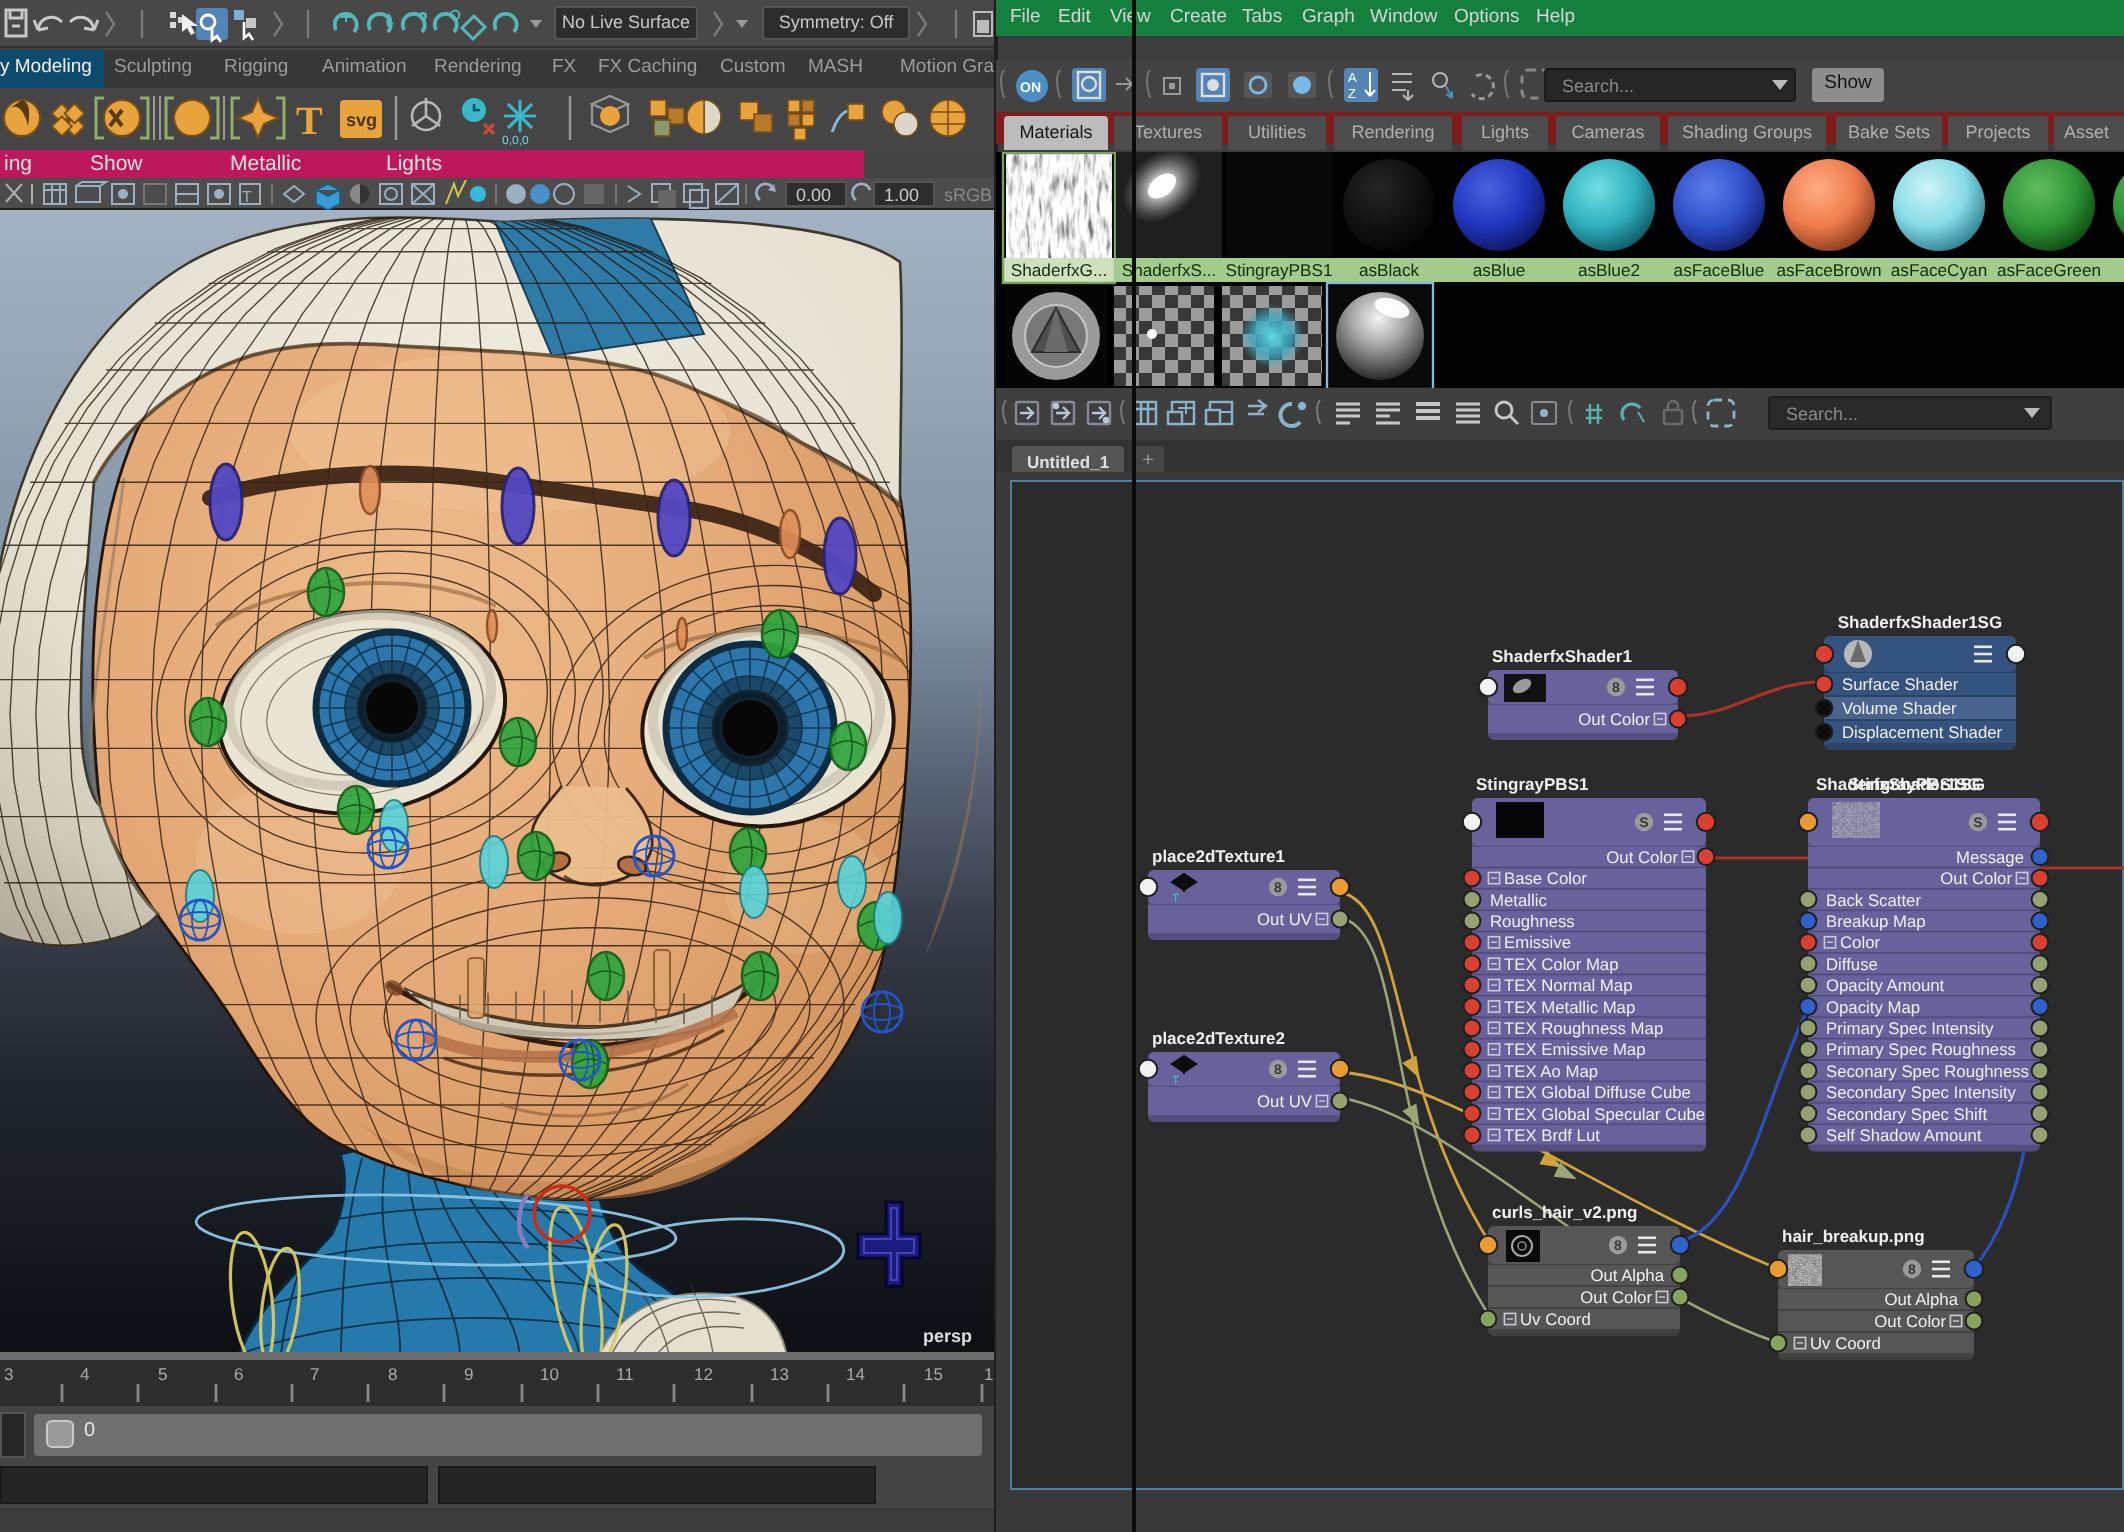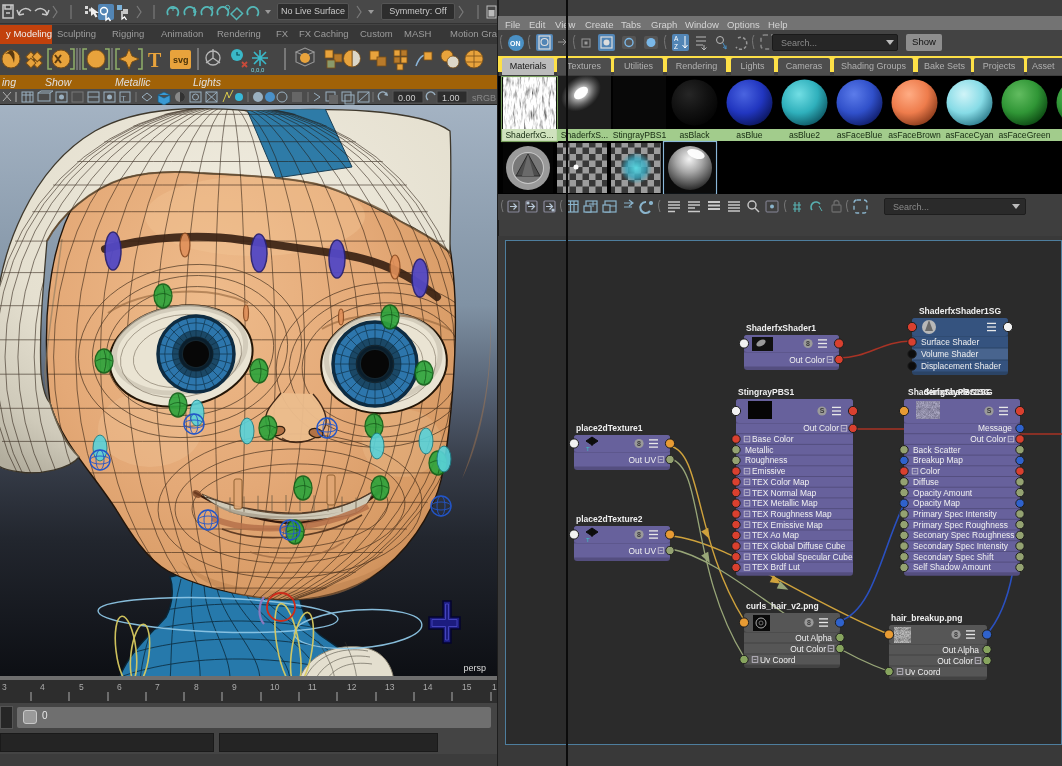--- a/index.html
+++ b/index.html
@@ -61,21 +61,21 @@
 </svg>
 <div class="abs fld" style="left:277px;top:3px;width:72px;height:17px;line-height:15px;">No Live Surface</div>
 <div class="abs fld" style="left:381px;top:3px;width:74px;height:17px;line-height:15px;">Symmetry: Off</div>
 <svg class="abs" style="left:486px;top:4px" width="11" height="16">
         <rect x="1" y="2" width="9" height="12" fill="none" stroke="#bbb"></rect>
         <rect x="2.5" y="6" width="6" height="6.5" fill="#bbb"></rect>
       </svg>
 </div>
 
 <div class="abs" style="left:0;top:25px;width:497px;height:19px;background:#373737;color:#9c9c9c;font-size:9.5px;">
-  <div class="abs" style="left:0;top:0;width:52px;height:19px;background:#c2410c;color:#f0f0f0;text-align:right;line-height:18px;">y Modeling</div>
+  <div class="abs" style="left:0;top:0;width:52px;height:19px;background:#0c4a6e;color:#f0f0f0;text-align:left;line-height:18px;">y Modeling</div>
   <div class="abs" style="left:57px;top:3px;">Sculpting</div>
   <div class="abs" style="left:112px;top:3px;">Rigging</div>
   <div class="abs" style="left:161px;top:3px;">Animation</div>
   <div class="abs" style="left:217px;top:3px;">Rendering</div>
   <div class="abs" style="left:276px;top:3px;">FX</div>
   <div class="abs" style="left:299px;top:3px;">FX Caching</div>
   <div class="abs" style="left:360px;top:3px;">Custom</div>
   <div class="abs" style="left:404px;top:3px;">MASH</div>
   <div class="abs" style="left:450px;top:3px;">Motion Gra</div>
 </div>
@@ -139,21 +139,21 @@
   <path d="M 416,22 q 6,-16 14,-8" fill="none" stroke="#8ab4d8" stroke-width="1.5"></path>
           <rect x="424" y="8" width="8" height="8"></rect>
   <circle cx="447" cy="12" r="6"></circle>
           <circle cx="453" cy="18" r="6" fill="#dcd7c8"></circle>
   <circle cx="474" cy="15" r="9"></circle>
           <path d="M 466,12 h 16 M 466,18 h 16 M 474,6 v 18" stroke="#7a4f16" stroke-width="0.8" fill="none"></path>
  </g>
 </svg>
 </div>
 
-<div class="abs" style="left:0;top:75px;width:497px;height:14px;background:#a16207;color:#e0e0e0;font-size:10.5px;font-style:italic;">
+<div class="abs" style="left:0;top:75px;width:432px;height:14px;background:#be185d;color:#e0e0e0;font-size:10.5px;">
   <span class="abs" style="left:2px;top:1px;">ing</span>
       <span class="abs" style="left:45px;top:1px;">Show</span>
   <span class="abs" style="left:115px;top:1px;">Metallic</span>
       <span class="abs" style="left:193px;top:1px;">Lights</span>
 </div>
 
 <div class="abs" style="left:0;top:89px;width:497px;height:16px;background:#4c4c4c;border-bottom:1px solid #222;">
 <svg width="497" height="16" xmlns="http://www.w3.org/2000/svg">
  <g stroke="#b0b0b0" stroke-width="1" fill="none">
   <path d="M 3,3 l 8,9 m 0,-9 l -8,9"></path>
@@ -207,21 +207,21 @@
  </g>
  <rect x="393" y="2" width="30" height="12" fill="#2d2d2d" stroke="#555"></rect>
         <text x="398" y="11.5" font-size="9" fill="#ccc">0.00</text>
  <path d="M 428,11 a 4.5,4.5 0 1 1 7,-5" fill="none" stroke="#9ab0c0" stroke-width="1.4"></path>
  <rect x="437" y="2" width="30" height="12" fill="#2d2d2d" stroke="#555"></rect>
         <text x="442" y="11.5" font-size="9" fill="#ccc">1.00</text>
  <text x="472" y="11.5" font-size="9" fill="#8a8a8a">sRGB</text>
 </svg>
 </div>
 
-<div class="abs" style="left:0;top:105px;width:497px;height:571px;"><svg width="497" height="571" viewBox="0 104 497 571" xmlns="http://www.w3.org/2000/svg">
+<div class="abs" style="left:0;top:105px;width:497px;height:571px;font-weight:bold;"><svg width="497" height="571" viewBox="0 104 497 571" xmlns="http://www.w3.org/2000/svg">
         <defs>
           <linearGradient id="vbg" x1="0" y1="0" x2="0" y2="1">
             <stop offset="0" stop-color="#a4b3c3"></stop>
             <stop offset="0.35" stop-color="#8092a4"></stop>
             <stop offset="0.50" stop-color="#566274"></stop>
             <stop offset="0.63" stop-color="#363c48"></stop>
             <stop offset="0.76" stop-color="#22262e"></stop>
             <stop offset="1" stop-color="#0d0f14"></stop>
           </linearGradient>
           <radialGradient id="skin" cx="0.40" cy="0.38" r="0.80">
@@ -559,21 +559,21 @@
   </div>
 </div>
 <div class="abs" style="left:0;top:732px;width:497px;height:22px;background:#444;">
   <div class="abs" style="left:0;top:1px;width:214px;height:19px;background:#242424;border:1px solid #1a1a1a;"></div>
   <div class="abs" style="left:219px;top:1px;width:219px;height:19px;background:#242424;border:1px solid #1a1a1a;"></div>
 </div>
 <div class="abs" style="left:0;top:754px;width:497px;height:12px;background:#3c3c3c;"></div>
 
 <div class="abs" style="left:497px;top:0;width:565px;height:766px;background:#3e3e3e;border-left:2px solid #1e1e1e;"></div>
 
-<div class="abs" style="left:498px;top:16px;width:564px;height:18px;background:#737373;color:#d4d4d4;font-size:9.5px;">
+<div class="abs" style="left:498px;top:0;width:564px;height:18px;background:#15803d;color:#d4d4d4;font-size:9.5px;">
   <span class="abs" style="left:7px;top:3px;">File</span>
       <span class="abs" style="left:31px;top:3px;">Edit</span>
   <span class="abs" style="left:57px;top:3px;">View</span>
       <span class="abs" style="left:87px;top:3px;">Create</span>
   <span class="abs" style="left:123px;top:3px;">Tabs</span>
       <span class="abs" style="left:153px;top:3px;">Graph</span>
   <span class="abs" style="left:187px;top:3px;">Window</span>
       <span class="abs" style="left:229px;top:3px;">Options</span>
   <span class="abs" style="left:270px;top:3px;">Help</span>
 </div>
@@ -612,21 +612,21 @@
         <path d="M 225,13 l 3,6 m 0,0 l -3,-2 m 3,2 l 0,-3.5" stroke="#4a90c4" fill="none"></path>
  <path d="M 240,8 a 6,6 0 1 1 -2,9" stroke="#999" fill="none" stroke-dasharray="3,2" stroke-width="1.5"></path>
  <path d="M 256,5 q -3,4 0,14" stroke="#777" fill="none"></path>
  <rect x="263" y="5" width="14" height="14" rx="3" fill="none" stroke="#888" stroke-dasharray="4,3" stroke-width="1.5"></rect>
 </svg>
 <div class="abs" style="left:274px;top:4px;width:126px;height:17px;background:#262626;border:1px solid #1a1a1a;border-radius:2px;color:#8a8a8a;font-size:9px;line-height:16px;padding-left:8px;">Search...</div>
 <div class="abs" style="left:388px;top:10px;width:0;height:0;border-left:4px solid transparent;border-right:4px solid transparent;border-top:5px solid #bbb;"></div>
 <div class="abs" style="left:408px;top:4px;width:36px;height:17px;background:#8e8e8e;border-radius:2px;color:#111;font-size:9.5px;text-align:center;line-height:16px;">Show</div>
 </div>
 
-<div class="abs" style="left:498px;top:56px;width:564px;height:16px;background:#fde047;font-size:9px;color:#b0b0b0;">
+<div class="abs" style="left:498px;top:56px;width:564px;height:16px;background:#7f1d1d;font-size:9px;color:#b0b0b0;">
   <div class="abs" style="left:4px;top:2px;width:52px;height:17px;background:#bcbcbc;color:#161616;text-align:center;line-height:16px;border-radius:2px 2px 0 0;">Materials</div>
   <div class="abs" style="left:59px;top:2px;width:54px;height:17px;background:#4d4d4d;text-align:center;line-height:16px;border-radius:2px 2px 0 0;">Textures</div>
   <div class="abs" style="left:116px;top:2px;width:49px;height:17px;background:#4d4d4d;text-align:center;line-height:16px;border-radius:2px 2px 0 0;">Utilities</div>
   <div class="abs" style="left:169px;top:2px;width:59px;height:17px;background:#4d4d4d;text-align:center;line-height:16px;border-radius:2px 2px 0 0;">Rendering</div>
   <div class="abs" style="left:233px;top:2px;width:43px;height:17px;background:#4d4d4d;text-align:center;line-height:16px;border-radius:2px 2px 0 0;">Lights</div>
   <div class="abs" style="left:280px;top:2px;width:52px;height:17px;background:#4d4d4d;text-align:center;line-height:16px;border-radius:2px 2px 0 0;">Cameras</div>
   <div class="abs" style="left:336px;top:2px;width:79px;height:17px;background:#4d4d4d;text-align:center;line-height:16px;border-radius:2px 2px 0 0;">Shading Groups</div>
   <div class="abs" style="left:420px;top:2px;width:53px;height:17px;background:#4d4d4d;text-align:center;line-height:16px;border-radius:2px 2px 0 0;">Bake Sets</div>
   <div class="abs" style="left:476px;top:2px;width:50px;height:17px;background:#4d4d4d;text-align:center;line-height:16px;border-radius:2px 2px 0 0;">Projects</div>
   <div class="abs" style="left:529px;top:2px;width:50px;height:17px;background:#4d4d4d;text-align:left;line-height:16px;padding-left:5px;border-radius:2px 2px 0 0;">Asset Nodes</div>
@@ -811,20 +811,24 @@
           <rect x="334" y="11" width="9" height="7" rx="1"></rect>
           <path d="M 336,11 v -2 a 2.5,2.5 0 0 1 5,0 v 2"></path>
         </g>
  <path d="M 350,6 q -3,4 0,12" stroke="#777" fill="none"></path>
  <rect x="356" y="6" width="13" height="13" rx="3" fill="none" stroke="#8ab4cc" stroke-dasharray="4,3" stroke-width="1.4"></rect>
 </svg>
 <div class="abs" style="left:386px;top:4px;width:142px;height:17px;background:#2a2a2a;border:1px solid #1e1e1e;border-radius:2px;color:#8a8a8a;font-size:9px;line-height:16px;padding-left:8px;">Search...</div>
 <div class="abs" style="left:514px;top:10px;width:0;height:0;border-left:4px solid transparent;border-right:4px solid transparent;border-top:5px solid #bbb;"></div>
 </div>
 
+<div class="abs" style="left:498px;top:220px;width:564px;height:20px;background:#333;">
+  <div class="abs" style="left:8px;top:3px;width:56px;height:17px;background:#555;color:#e0e0e0;font-size:8.5px;font-weight:bold;text-align:center;line-height:16px;border-radius:2px 2px 0 0;">Untitled_1</div>
+  <div class="abs" style="left:68px;top:3px;width:16px;height:17px;background:#454545;color:#999;font-size:10px;text-align:center;line-height:15px;border-radius:2px 2px 0 0;">+</div>
+</div>
 
 <div class="abs" style="left:498px;top:236px;width:564px;height:530px;"><svg width="564" height="530" viewBox="498 236 564 530" xmlns="http://www.w3.org/2000/svg" font-family="Liberation Sans, sans-serif">
         <defs>
           <filter id="noisy" x="0" y="0" width="1" height="1">
             <feTurbulence type="turbulence" baseFrequency="0.9 0.9" numOctaves="2"></feTurbulence>
             <feColorMatrix type="saturate" values="0"></feColorMatrix>
             <feComponentTransfer>
               <feFuncR type="linear" slope="1.1" intercept="0.18"></feFuncR>
               <feFuncG type="linear" slope="1.1" intercept="0.18"></feFuncG>
               <feFuncB type="linear" slope="1.1" intercept="0.18"></feFuncB>

